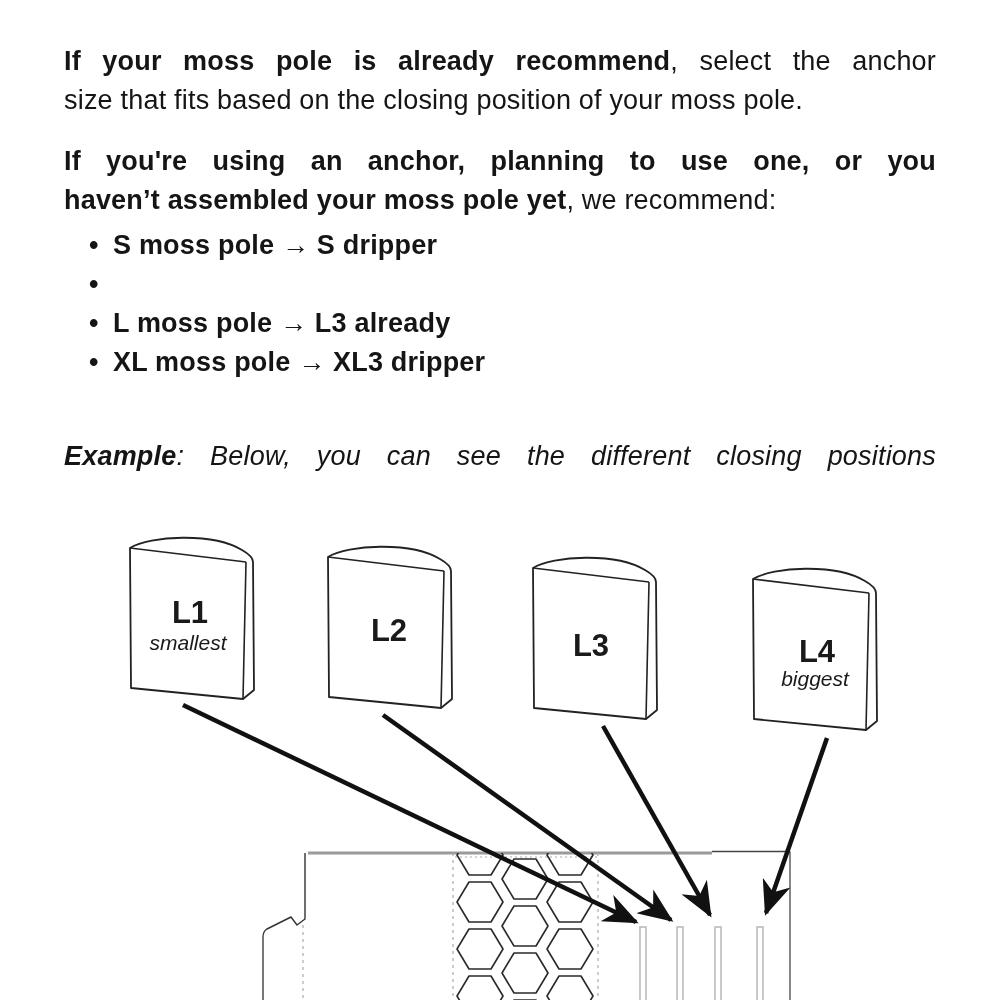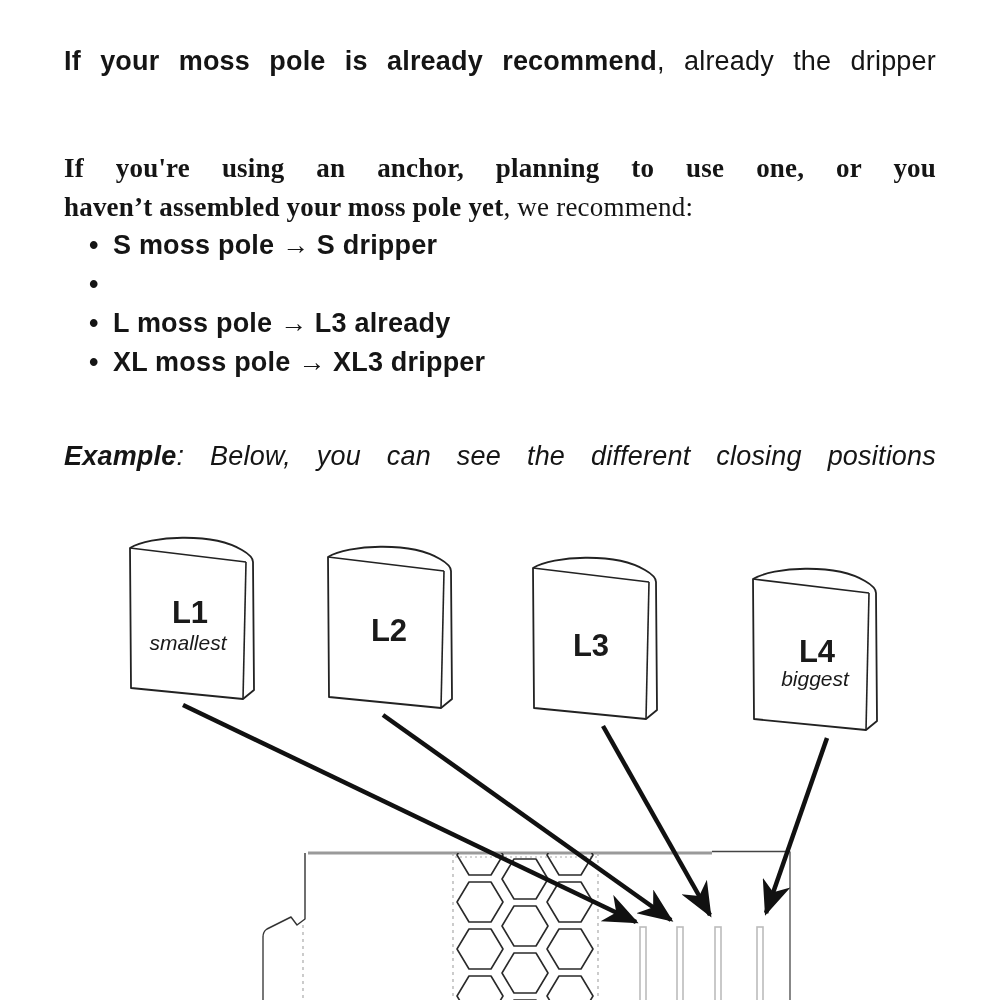--- a/index.html
+++ b/index.html
@@ -7,35 +7,36 @@
     width:1000px;height:1000px;position:relative;background:#ffffff;
     font-family:"Liberation Sans","DejaVu Sans",sans-serif;
     color:#151515;overflow:hidden;
   }
   .textblock{position:absolute;left:64px;right:64px;}
   .line{font-size:27px;line-height:39px;letter-spacing:.2px;}
   .just{text-align:justify;text-align-last:justify;}
   .b{font-weight:700;text-align:center;}
   .it{font-style:italic;}
   .p1{top:42px;}
-  .p2{top:149px;font-family:Liberation Serif, serif;}
+  .p2{top:142px;}
   .bullets{top:226px;}
   .p3{top:437px;}
   ul.bl{list-style:none;margin:0;padding:0;}
   ul.bl li{display:flex;font-size:27px;line-height:39px;font-weight:700;letter-spacing:.2px;}
   ul.bl .dot{width:24px;margin-left:25px;flex:0 0 auto;}
   svg text{font-family:"Liberation Sans","DejaVu Sans",sans-serif;fill:#1a1a1a;}
   .wlabel{font-size:31px;font-weight:700;}
   .wsub{font-size:21px;font-style:italic;}
 </style>
 </head>
 <body>
 
 <div class="textblock p1">
-  <div class="line just"><span class="b">If your moss pole is already recommend</span><span>, already the dripper</span></div>
+  <div class="line just"><span class="b">If your moss pole is already recommend</span><span>, select the anchor</span></div>
+  <div class="line">size that fits based on the closing position of your moss pole.</div>
 </div>
 
 <div class="textblock p2">
   <div class="line just b">If you're using an anchor, planning to use one, or you</div>
   <div class="line"><span class="b">haven’t assembled your moss pole yet</span><span>, we recommend:</span></div>
 </div>
 
 <div class="textblock bullets">
   <ul class="bl">
     <li>

